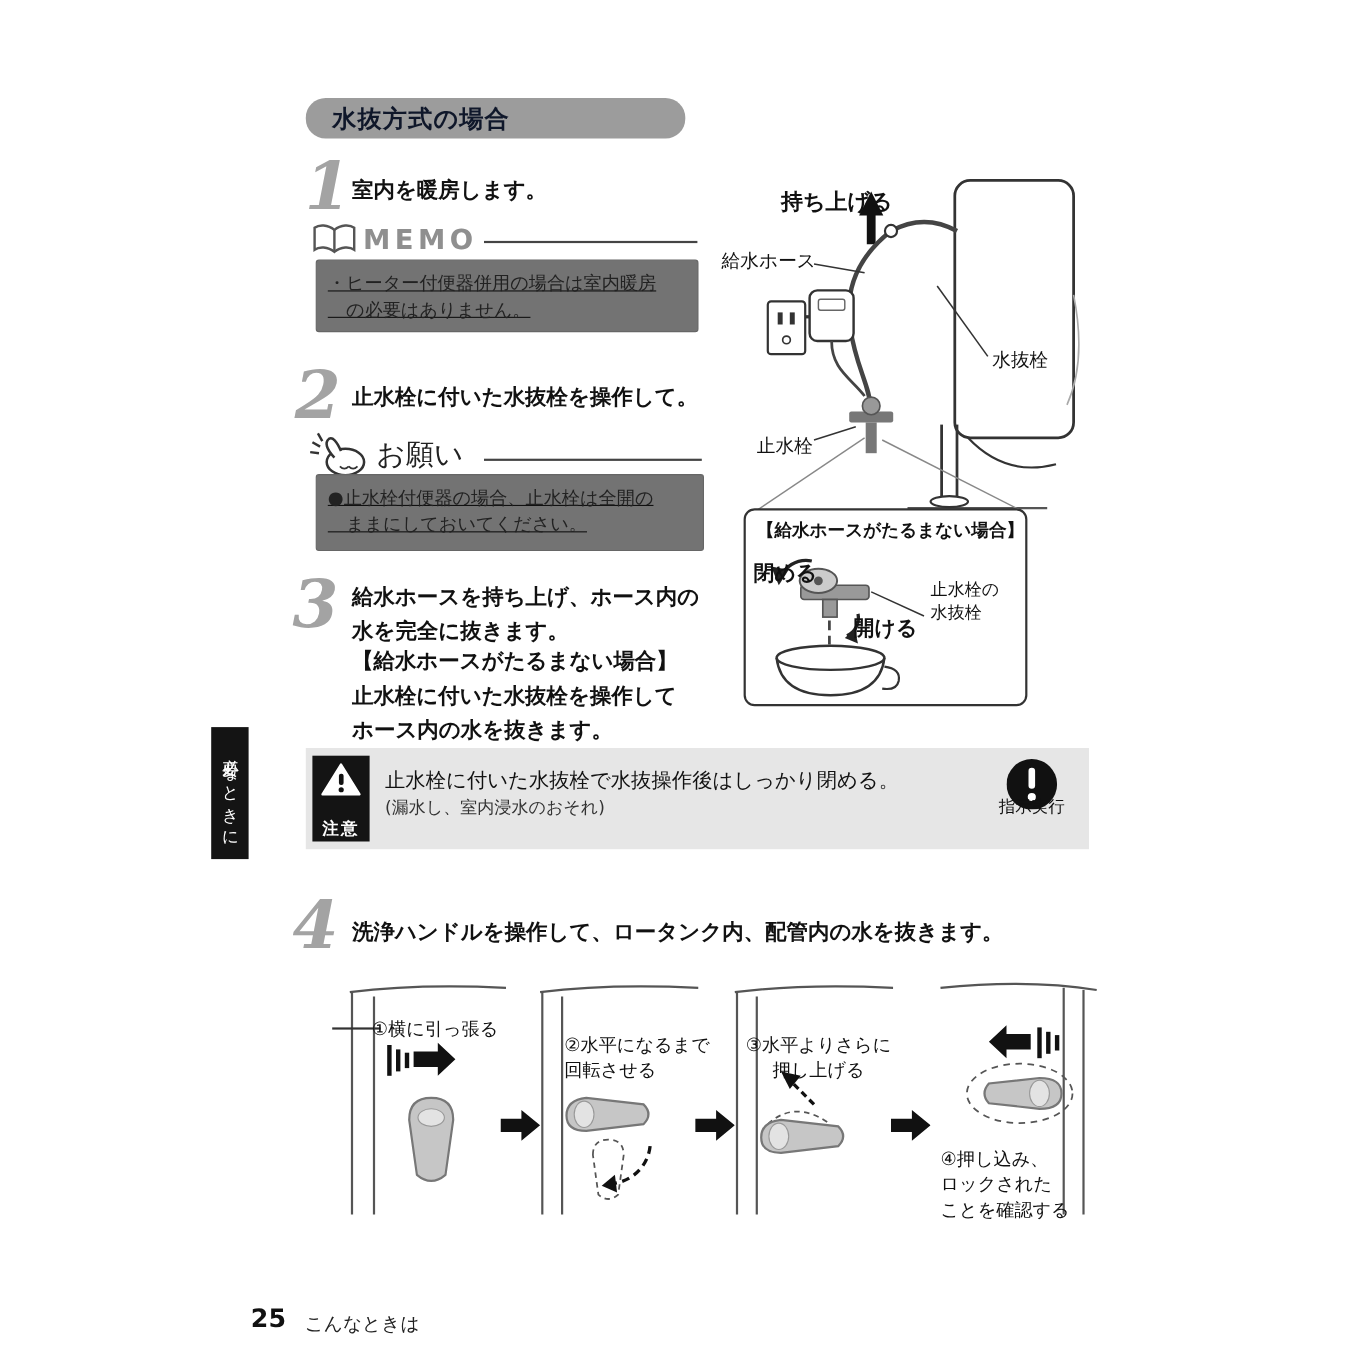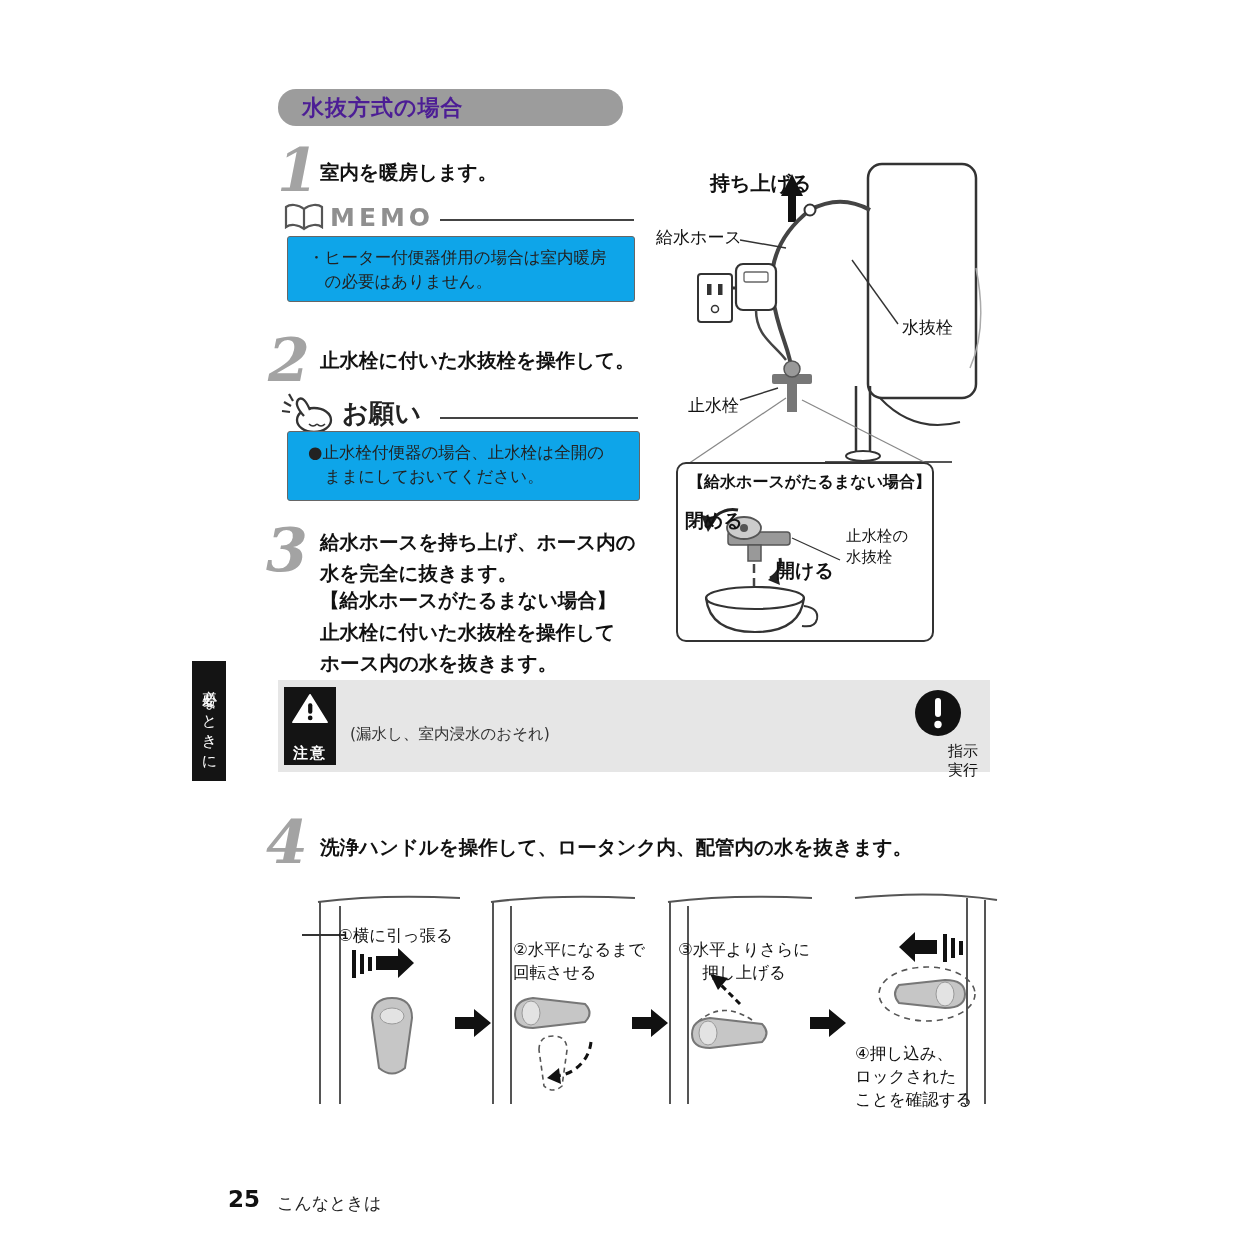--- a/index.html
+++ b/index.html
@@ -13,47 +13,47 @@
   }
   .abs { position:absolute; }
   .pre { white-space:pre-line; }
 
   
   .section-header{
     position:absolute; left:278px; top:89px; width:345px; height:37px;
     background:#9c9c9c; border-radius:18px;
     display:flex; align-items:center; padding-left:24px;
   }
-  .section-header span{ color:#4c1d95; font-weight:bold; font-size:22px; letter-spacing:1px; }
+  .section-header span{ color:#0f172a; font-weight:bold; font-size:22px; letter-spacing:1px; }
 
   
   .step-num{
     position:absolute;
     font-family:"DejaVu Serif","Liberation Serif",serif;
     font-style:italic; font-weight:bold;
     color:#a3a3a3; font-size:60px; line-height:1;
   }
   .step-text{
     position:absolute; font-size:19.5px; font-weight:600;
     color:#111; line-height:31px;
   }
 
   
   .memo-title{
     position:absolute; left:330px; top:203px;
     color:#8f8f8f; font-weight:bold; font-size:25px; letter-spacing:4px;
   }
   .onegai-title{
     position:absolute; left:342px; top:396px;
-    color:#222; font-weight:bold; font-size:26px;
+    color:#222; font-weight:normal; font-size:26px;
   }
   .head-rule{ position:absolute; height:0; border-top:2px solid #444; }
   .note-box{
     position:absolute; border:1.5px solid #666; border-radius:3px;
-    padding:9px 20px; background:#0ea5e9;
+    padding:9px 10px; background:#737373;text-decoration:underline;
   }
   .note-text{ font-size:16.5px; line-height:24px; color:#222; }
 
   
   .diagram{ position:absolute; left:640px; top:148px; width:348px; height:318px; }
   .dlabel{ position:absolute; font-size:17px; color:#111; }
   .dlabel.bold{ font-weight:bold; font-size:20px; }
 
   .callout{
     position:absolute; left:676px; top:462px; width:258px; height:180px;
@@ -80,21 +80,21 @@
   .caution-badge{
     position:absolute; left:6px; top:7px; width:52px; height:78px;
     background:#141414; display:flex; flex-direction:column;
     align-items:center; justify-content:flex-start; padding-top:6px;
   }
   .caution-badge .badge-label{
     color:#fff; font-size:15px; font-weight:bold; letter-spacing:2px; margin-top:19px;
   }
   .caution-line1{ position:absolute; left:72px; top:16px; font-size:18.5px; font-weight:500; color:#111; }
   .caution-line2{ position:absolute; left:72px; top:44px; font-size:15.5px; color:#333; }
-  .mandatory-caption{ position:absolute; left:630px; top:62px; font-size:15px; color:#111;margin-left:40px; }
+  .mandatory-caption{ position:absolute; left:630px; top:44px; font-size:15px; color:#111; }
 
   
   .handles{ position:absolute; left:300px; top:880px; width:700px; height:245px; }
   .hlabel{ position:absolute; font-size:16.5px; line-height:23px; color:#111; }
   .hl1-leader{ position:absolute; left:2px; top:54px; width:44px; height:2px; background:#333; }
   .flow-arrow{ position:absolute; }
 
   
   .pagenum{ position:absolute; left:228px; top:1186px; font-size:23px; font-weight:bold; }
   .footer-text{ position:absolute; left:277px; top:1192px; font-size:17px; color:#222; }
@@ -229,20 +229,21 @@
 
   <div class="caution">
     <div class="caution-badge">
       <svg width="38" height="32" viewBox="0 0 40 34">
         <path d="M 20 2 L 38 31 L 2 31 Z" fill="#fff" stroke="#fff" stroke-linejoin="round" stroke-width="2"></path>
         <rect x="18" y="11" width="4.5" height="11" rx="2" fill="#111"></rect>
         <circle cx="20.2" cy="26.5" r="2.5" fill="#111"></circle>
       </svg>
       <span class="badge-label">注意</span>
     </div>
+    <div class="caution-line1">止水栓に付いた水抜栓で水抜操作後はしっかり閉める。</div>
     <div class="caution-line2">(漏水し、室内浸水のおそれ)</div>
     <svg class="abs" style="left:637px; top:10px;" width="46" height="46" viewBox="0 0 46 46">
       <circle cx="23" cy="23" r="23" fill="#111"></circle>
       <rect x="20" y="8" width="6" height="19" rx="3" fill="#fff"></rect>
       <circle cx="23" cy="34.5" r="3.7" fill="#fff"></circle>
     </svg>
     <div class="mandatory-caption">指示実行</div>
   </div>
 
   <div class="step-num" style="left:266px; top:812px;">4</div>

